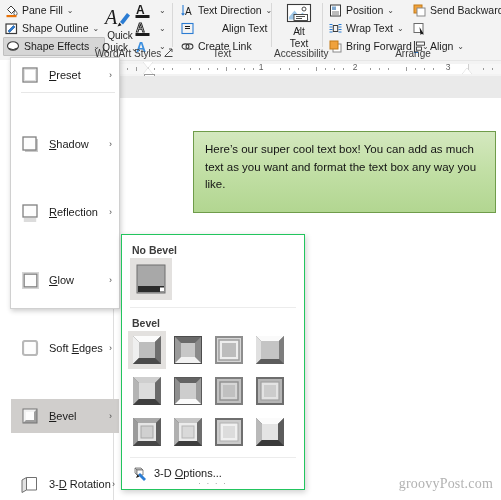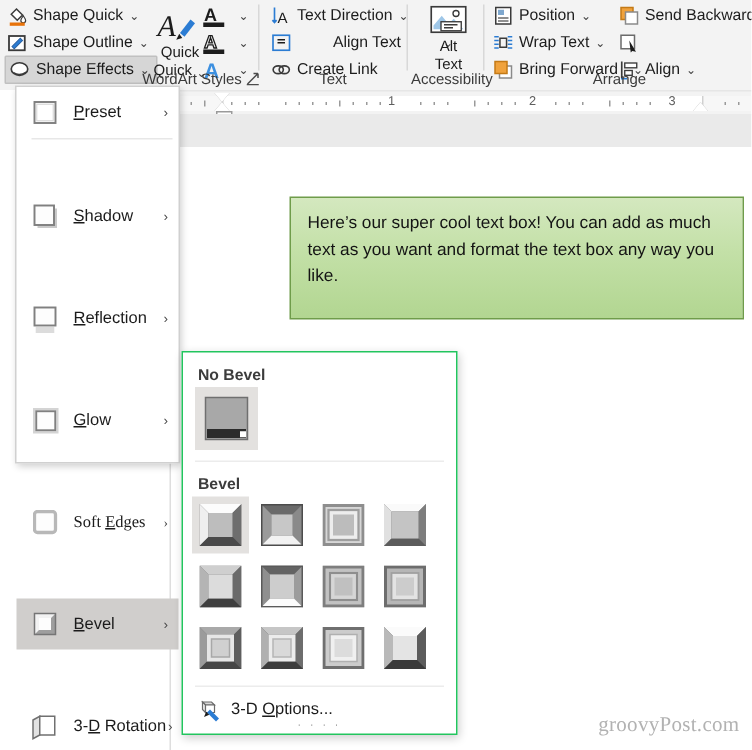--- a/index.html
+++ b/index.html
@@ -115,21 +115,21 @@
   <div class="ribbon">
 
     <div class="cmdrow" style="left:4px;top:3px;">
       <span class="cicon">
         <svg width="15" height="15" viewBox="0 0 15 15">
           <path d="M3.5 6.5 L7 3 L11 7 L7.5 10.5 Z" fill="#fff" stroke="#3a3a3a" stroke-width="1"></path>
           <path d="M11.5 7.5 c1.4 2 1.6 2.6 1.6 3.2 a1.6 1.6 0 0 1-3.2 0 c0-.6 .2-1.2 1.6-3.2z" fill="#fff" stroke="#3a3a3a" stroke-width=".8"></path>
           <rect x="2.5" y="12" width="10" height="2.2" fill="#e8730a"></rect>
         </svg>
       </span>
-      <span class="ctext">Shape Quick</span>
+      <span class="ctext">Pane Fill</span>
       <span class="carrow">⌄</span>
     </div>
 
     <div class="cmdrow" style="left:4px;top:21px;">
       <span class="cicon">
         <svg width="15" height="15" viewBox="0 0 15 15">
           <rect x="2" y="3" width="10.5" height="9.5" fill="#fff" stroke="#3a3a3a" stroke-width="1.2"></rect>
           <path d="M4 10 L9.5 4.5 L11 6 L5.5 11.5 Z" fill="#2b7cd3" stroke="#2b5f9e" stroke-width=".7"></path>
         </svg>
       </span>
@@ -409,21 +409,21 @@
       <span class="fxicon">
         <svg width="17" height="17" viewBox="0 0 17 17">
             <rect x="0.7" y="0.7" width="15.6" height="15.6" fill="none" stroke="#d4d4d4" stroke-width="2.5"></rect>
             <rect x="2.2" y="2.2" width="12.6" height="12.6" fill="#fdfdfd" stroke="#808080" stroke-width="1.2"></rect>
           </svg>
       </span>
       <span class="fxlabel"><u class="acc">G</u><span>low</span></span>
       <span class="fxchev">›</span>
     </div>
 
-    <div class="fxitem" style="top:137px;font-family:Liberation Serif, serif;">
+    <div class="fxitem" style="top:137px;">
       <span class="fxicon">
         <svg width="17" height="17" viewBox="0 0 17 17">
             <rect x="1" y="1" width="14" height="14" rx="2" fill="#fdfdfd" stroke="#b8b8b8" stroke-width="2.2"></rect>
           </svg>
       </span>
       <span class="fxlabel"><span>Soft </span><u class="acc">E</u><span>dges</span></span>
       <span class="fxchev">›</span>
     </div>
 
     <div class="fxitem sel" style="top:171px;">

